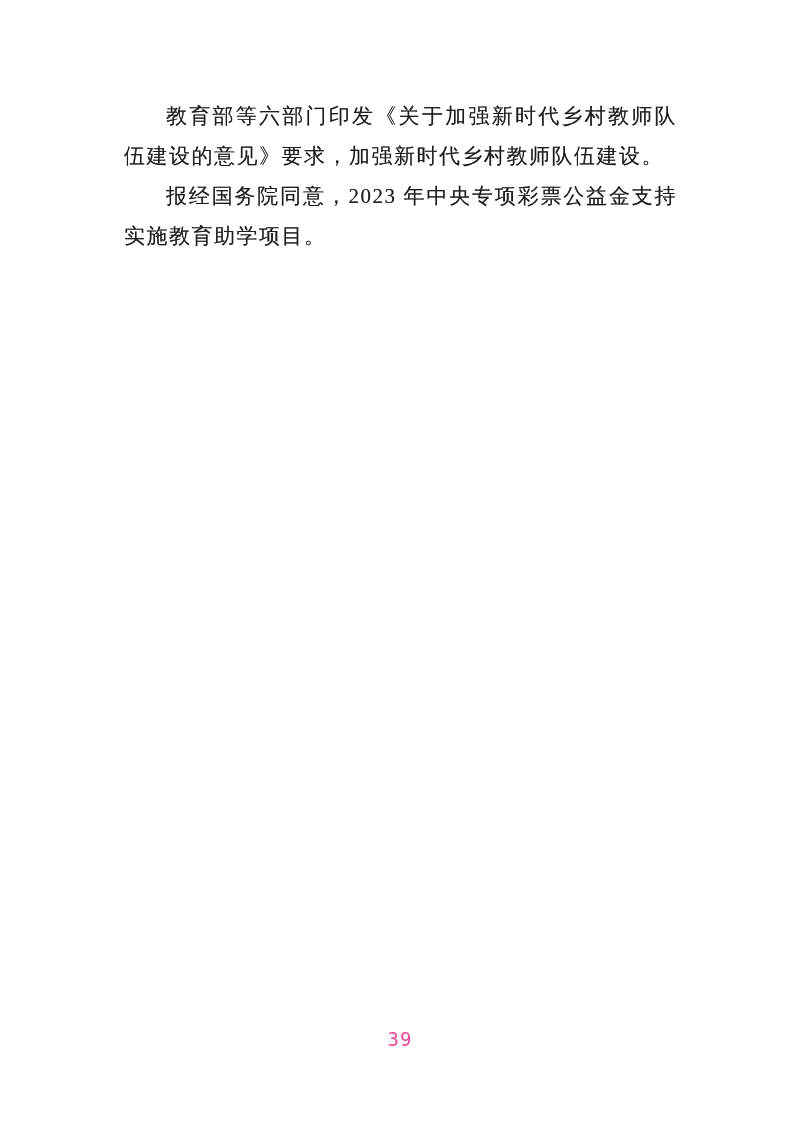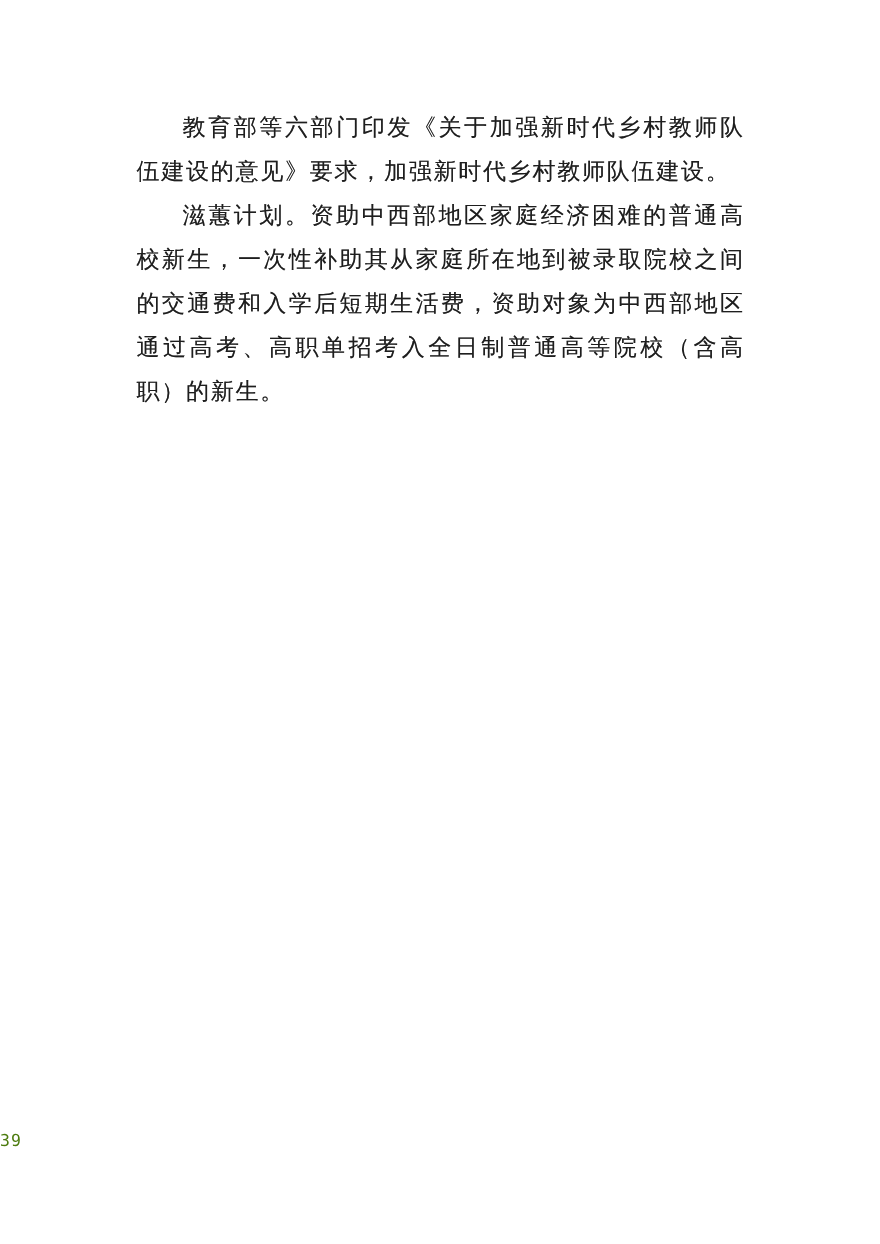--- a/index.html
+++ b/index.html
@@ -32,29 +32,29 @@
     padding: 0;
     text-indent: 2em;
     
     text-shadow: 0 0 0.4px rgba(30,30,30,0.55);
   }
   .page-number {
     position: absolute;
     top: 1028px;
     left: 0;
     width: 100%;
-    text-align: left;
+    text-align: center;
     font-family: "DejaVu Sans Mono", "Liberation Mono", monospace;
-    font-size: 15px;
+    font-size: 19px;
     letter-spacing: 1px;
-    color: #4d7c0f;
+    color: #ec4899;
   }
 </style>
 </head>
 <body>
 
 <div class="page">
   <div class="content">
     <p>教育部等六部门印发《关于加强新时代乡村教师队伍建设的意见》要求，加强新时代乡村教师队伍建设。</p>
-    <p>滋蕙计划。资助中西部地区家庭经济困难的普通高校新生，一次性补助其从家庭所在地到被录取院校之间的交通费和入学后短期生活费，资助对象为中西部地区通过高考、高职单招考入全日制普通高等院校（含高职）的新生。</p>
+    <p>报经国务院同意，2023 年中央专项彩票公益金支持实施教育助学项目。</p>
   </div>
   <div class="page-number">39</div>
 </div>
 
 </body></html>

